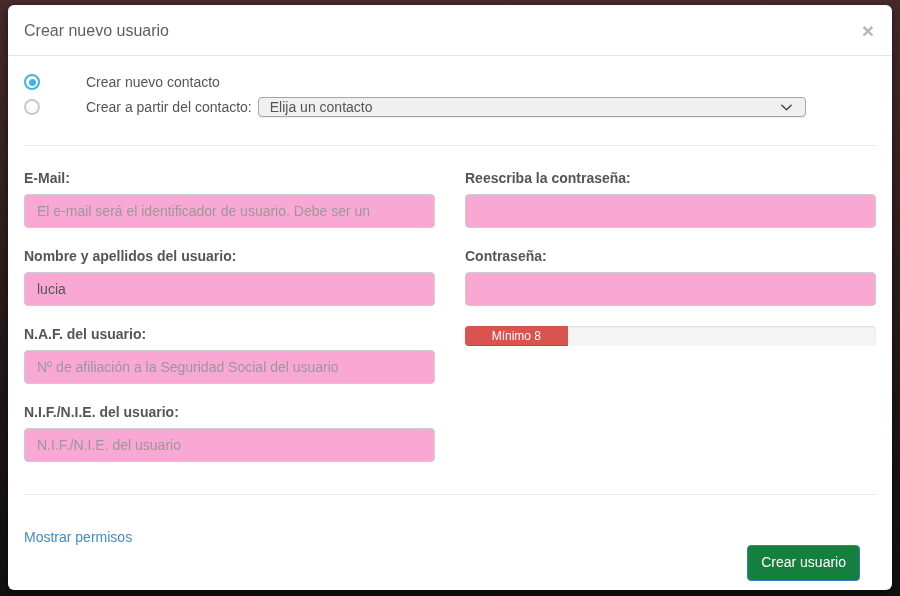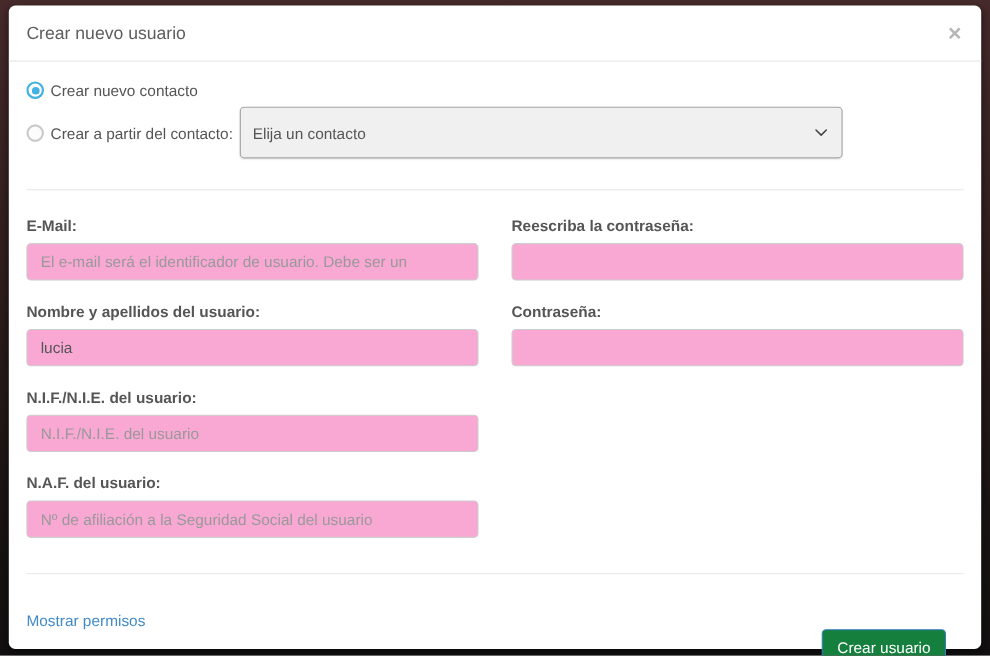--- a/index.html
+++ b/index.html
@@ -24,24 +24,24 @@
     background:none; border:none; color:#b6b6b6; font-size:21px; font-weight:bold;
     line-height:1; cursor:pointer; padding:0 2px; font-family:inherit;
   }
   .modal-body { padding:18px 16px 0; flex:1; display:flex; flex-direction:column; }
 
   .radio-row { display:flex; align-items:center; margin-bottom:7px; color:#555; font-size:14px; }
   .radio { width:16px; height:16px; border-radius:50%; margin-right:6px; flex:0 0 16px; position:relative; cursor:pointer; }
   .radio.checked { border:2px solid #41b2e1; background:#fff; }
   .radio.checked::after { content:""; position:absolute; left:2.5px; top:2.5px; width:7px; height:7px; border-radius:50%; background:#41b2e1; }
   .radio.unchecked { border:2px solid #cacaca; background:#fcfcfc; }
-  .radio-label { line-height:16px; }
+  .radio-label { line-height:16px;margin-left:40px; }
 
   .select-box {
-    margin-left:6px; width:548px; height:47px; background:#f0f0f0;
+    margin-left:6px; width:548px; height:20px; background:#f0f0f0;
     border:1px solid #a5a5a5; border-radius:4px; cursor:pointer;
     display:flex; align-items:center; justify-content:space-between;
     padding:0 11px; color:#555; font-size:14px;
     box-shadow:0 1px 1px rgba(0,0,0,.07);
   }
   .chevron { display:flex; align-items:center; }
 
   .divider { border:none; border-top:1px solid #e9e9e9; margin-top:21px; }
 
   .form-grid { display:grid; grid-template-columns:1fr 1fr; column-gap:30px; margin-top:24px; }
@@ -109,37 +109,40 @@
       <div class="col-left">
         <div class="field">
           <span class="field-label">E-Mail:</span>
           <input type="text" class="text-input" placeholder="El e-mail será el identificador de usuario. Debe ser un" style="">
         </div>
         <div class="field">
           <span class="field-label">Nombre y apellidos del usuario:</span>
           <input type="text" class="text-input" value="lucia" style="">
         </div>
         <div class="field">
+          <span class="field-label">N.A.F. del usuario:</span>
+          <input type="text" class="text-input" placeholder="Nº de afiliación a la Seguridad Social del usuario" style="">
+        </div>
+        <div class="field">
           <span class="field-label">N.I.F./N.I.E. del usuario:</span>
           <input type="text" class="text-input" placeholder="N.I.F./N.I.E. del usuario" style="">
-        </div>
-        <div class="field">
-          <span class="field-label">N.A.F. del usuario:</span>
-          <input type="text" class="text-input" placeholder="Nº de afiliación a la Seguridad Social del usuario" style="">
         </div>
       </div>
 
       <div class="col-right">
         <div class="field">
           <span class="field-label">Reescriba la contraseña:</span>
           <input type="password" class="text-input" style="">
         </div>
         <div class="field">
           <span class="field-label">Contraseña:</span>
           <input type="password" class="text-input" style="">
+        </div>
+        <div class="progress">
+          <div class="progress-fill" style="width: 25%; background: rgb(217, 83, 79);">Mínimo 8</div>
         </div>
       </div>
 
     </div>
 
     <hr class="divider" style="margin-top:12px;">
 
     <a class="permissions-link">Mostrar permisos</a>
 
     <div class="footer-row">

